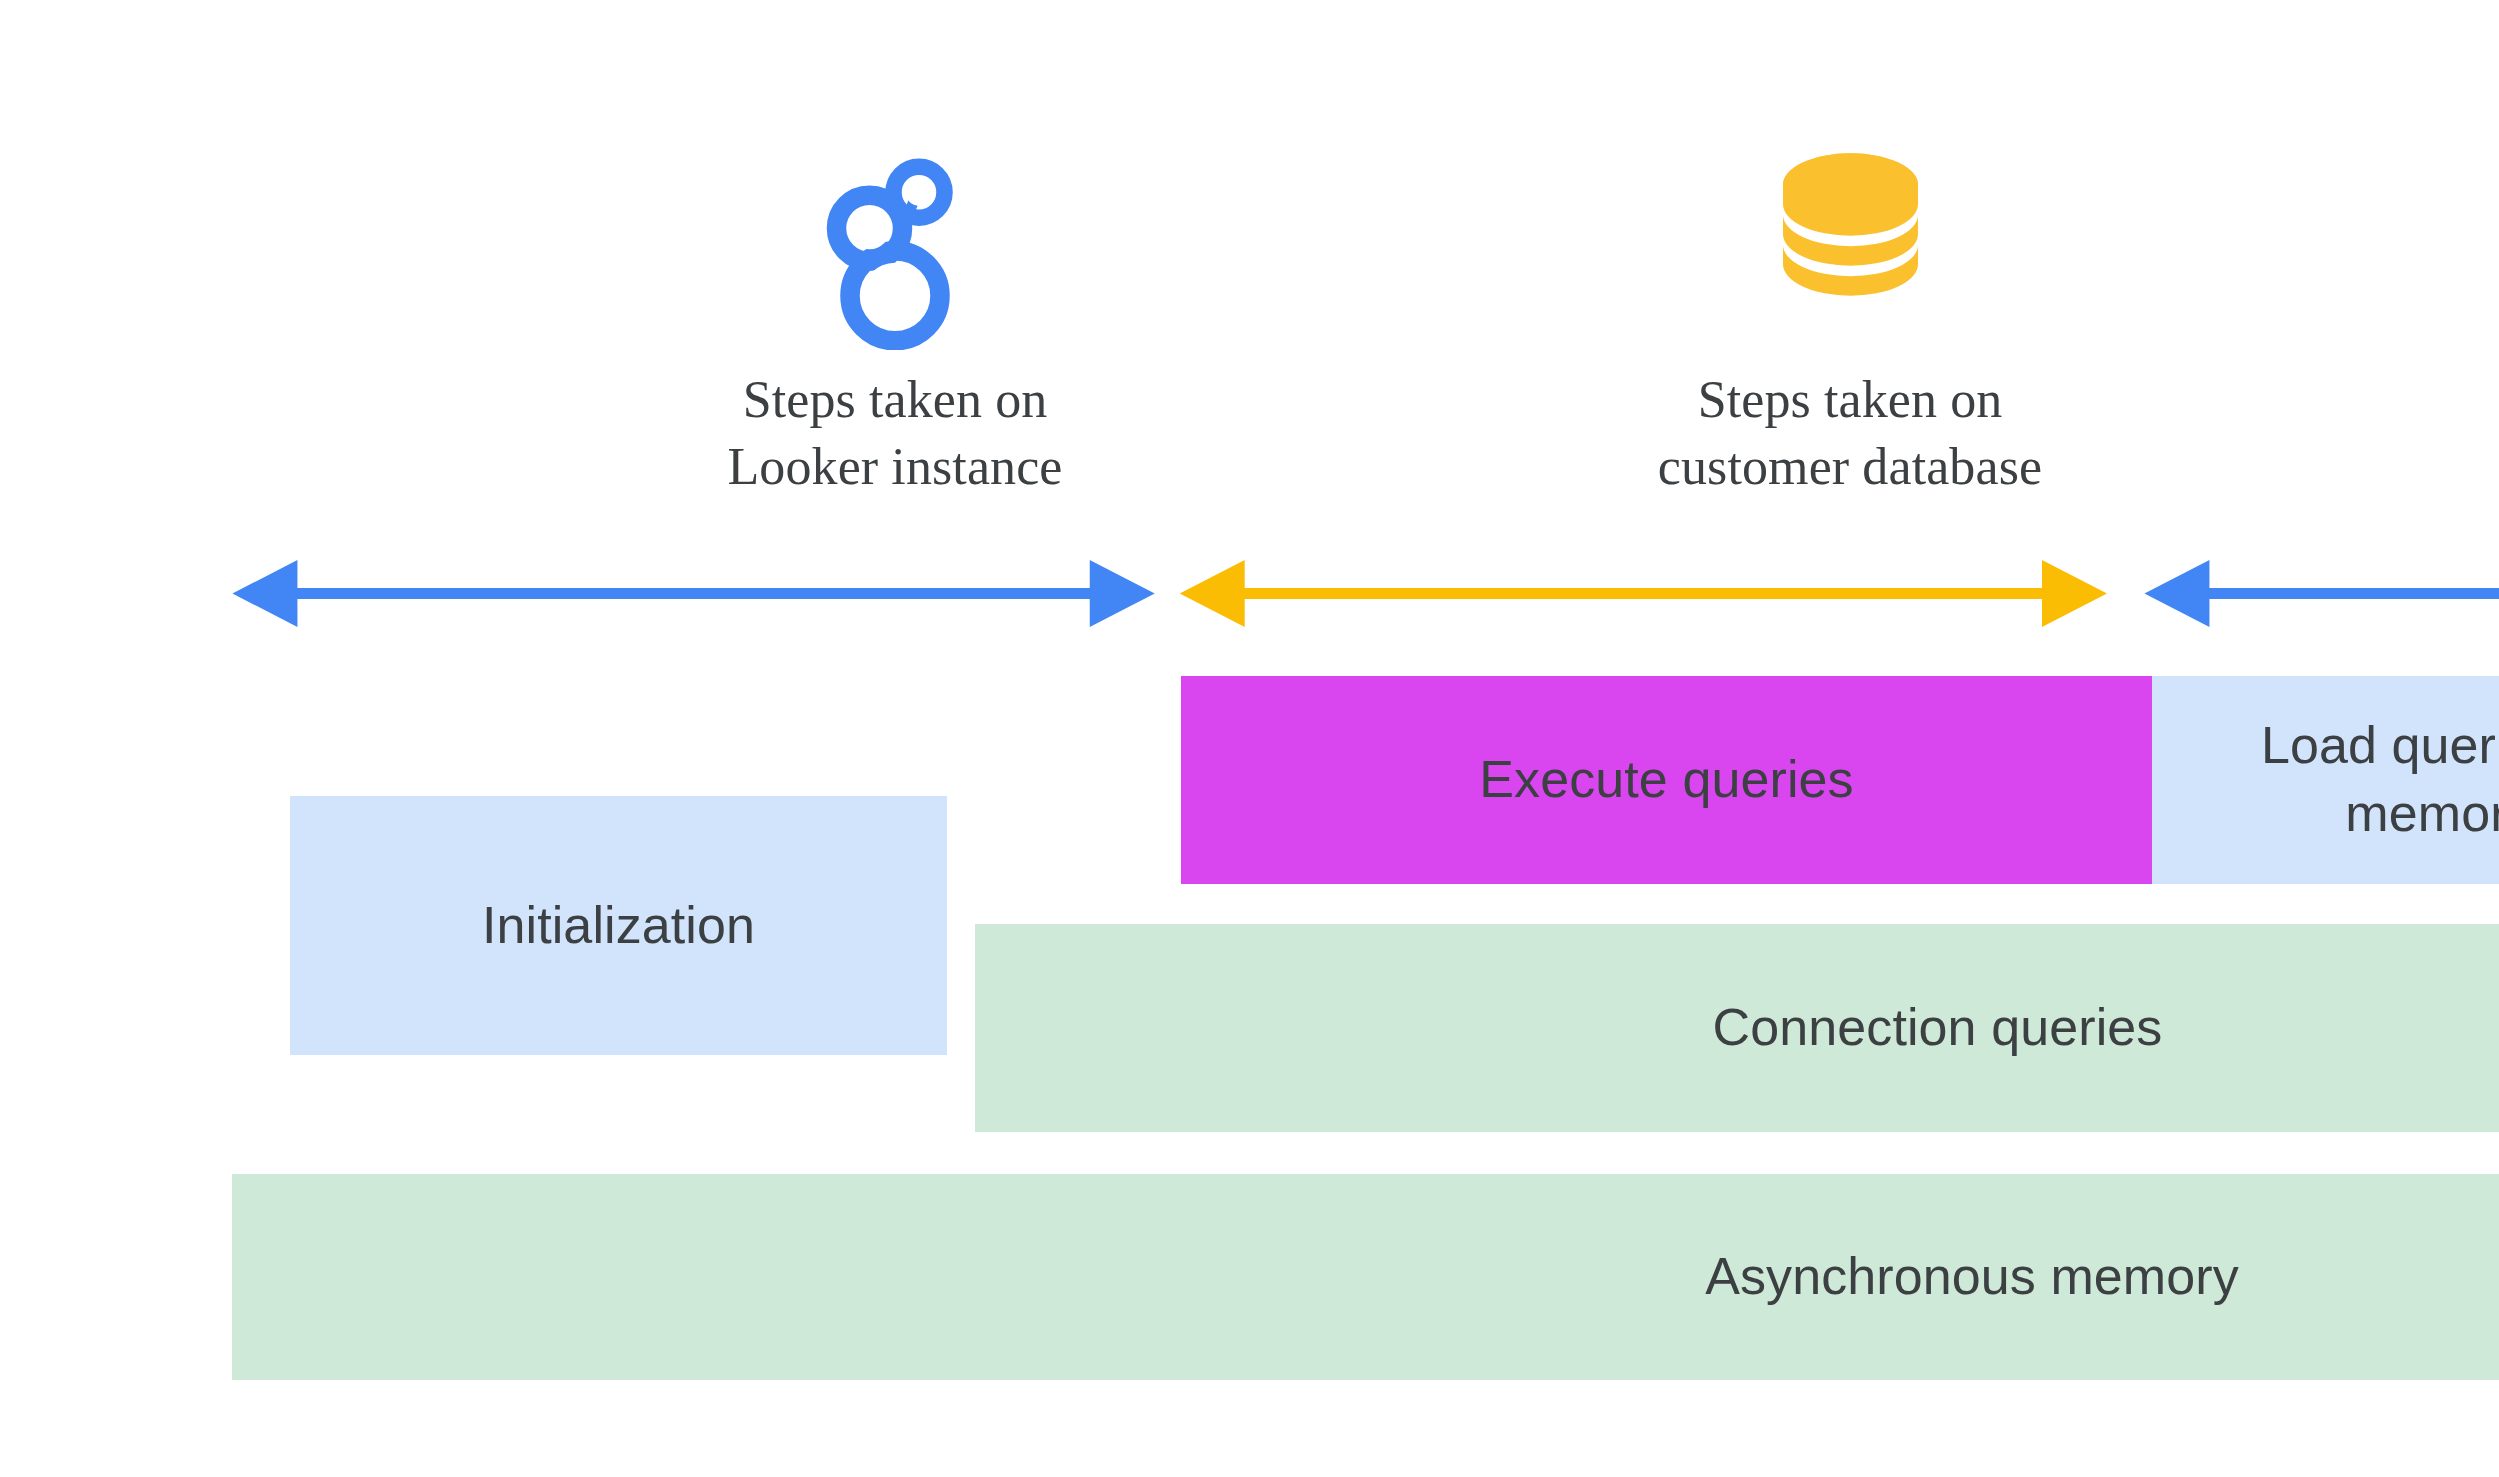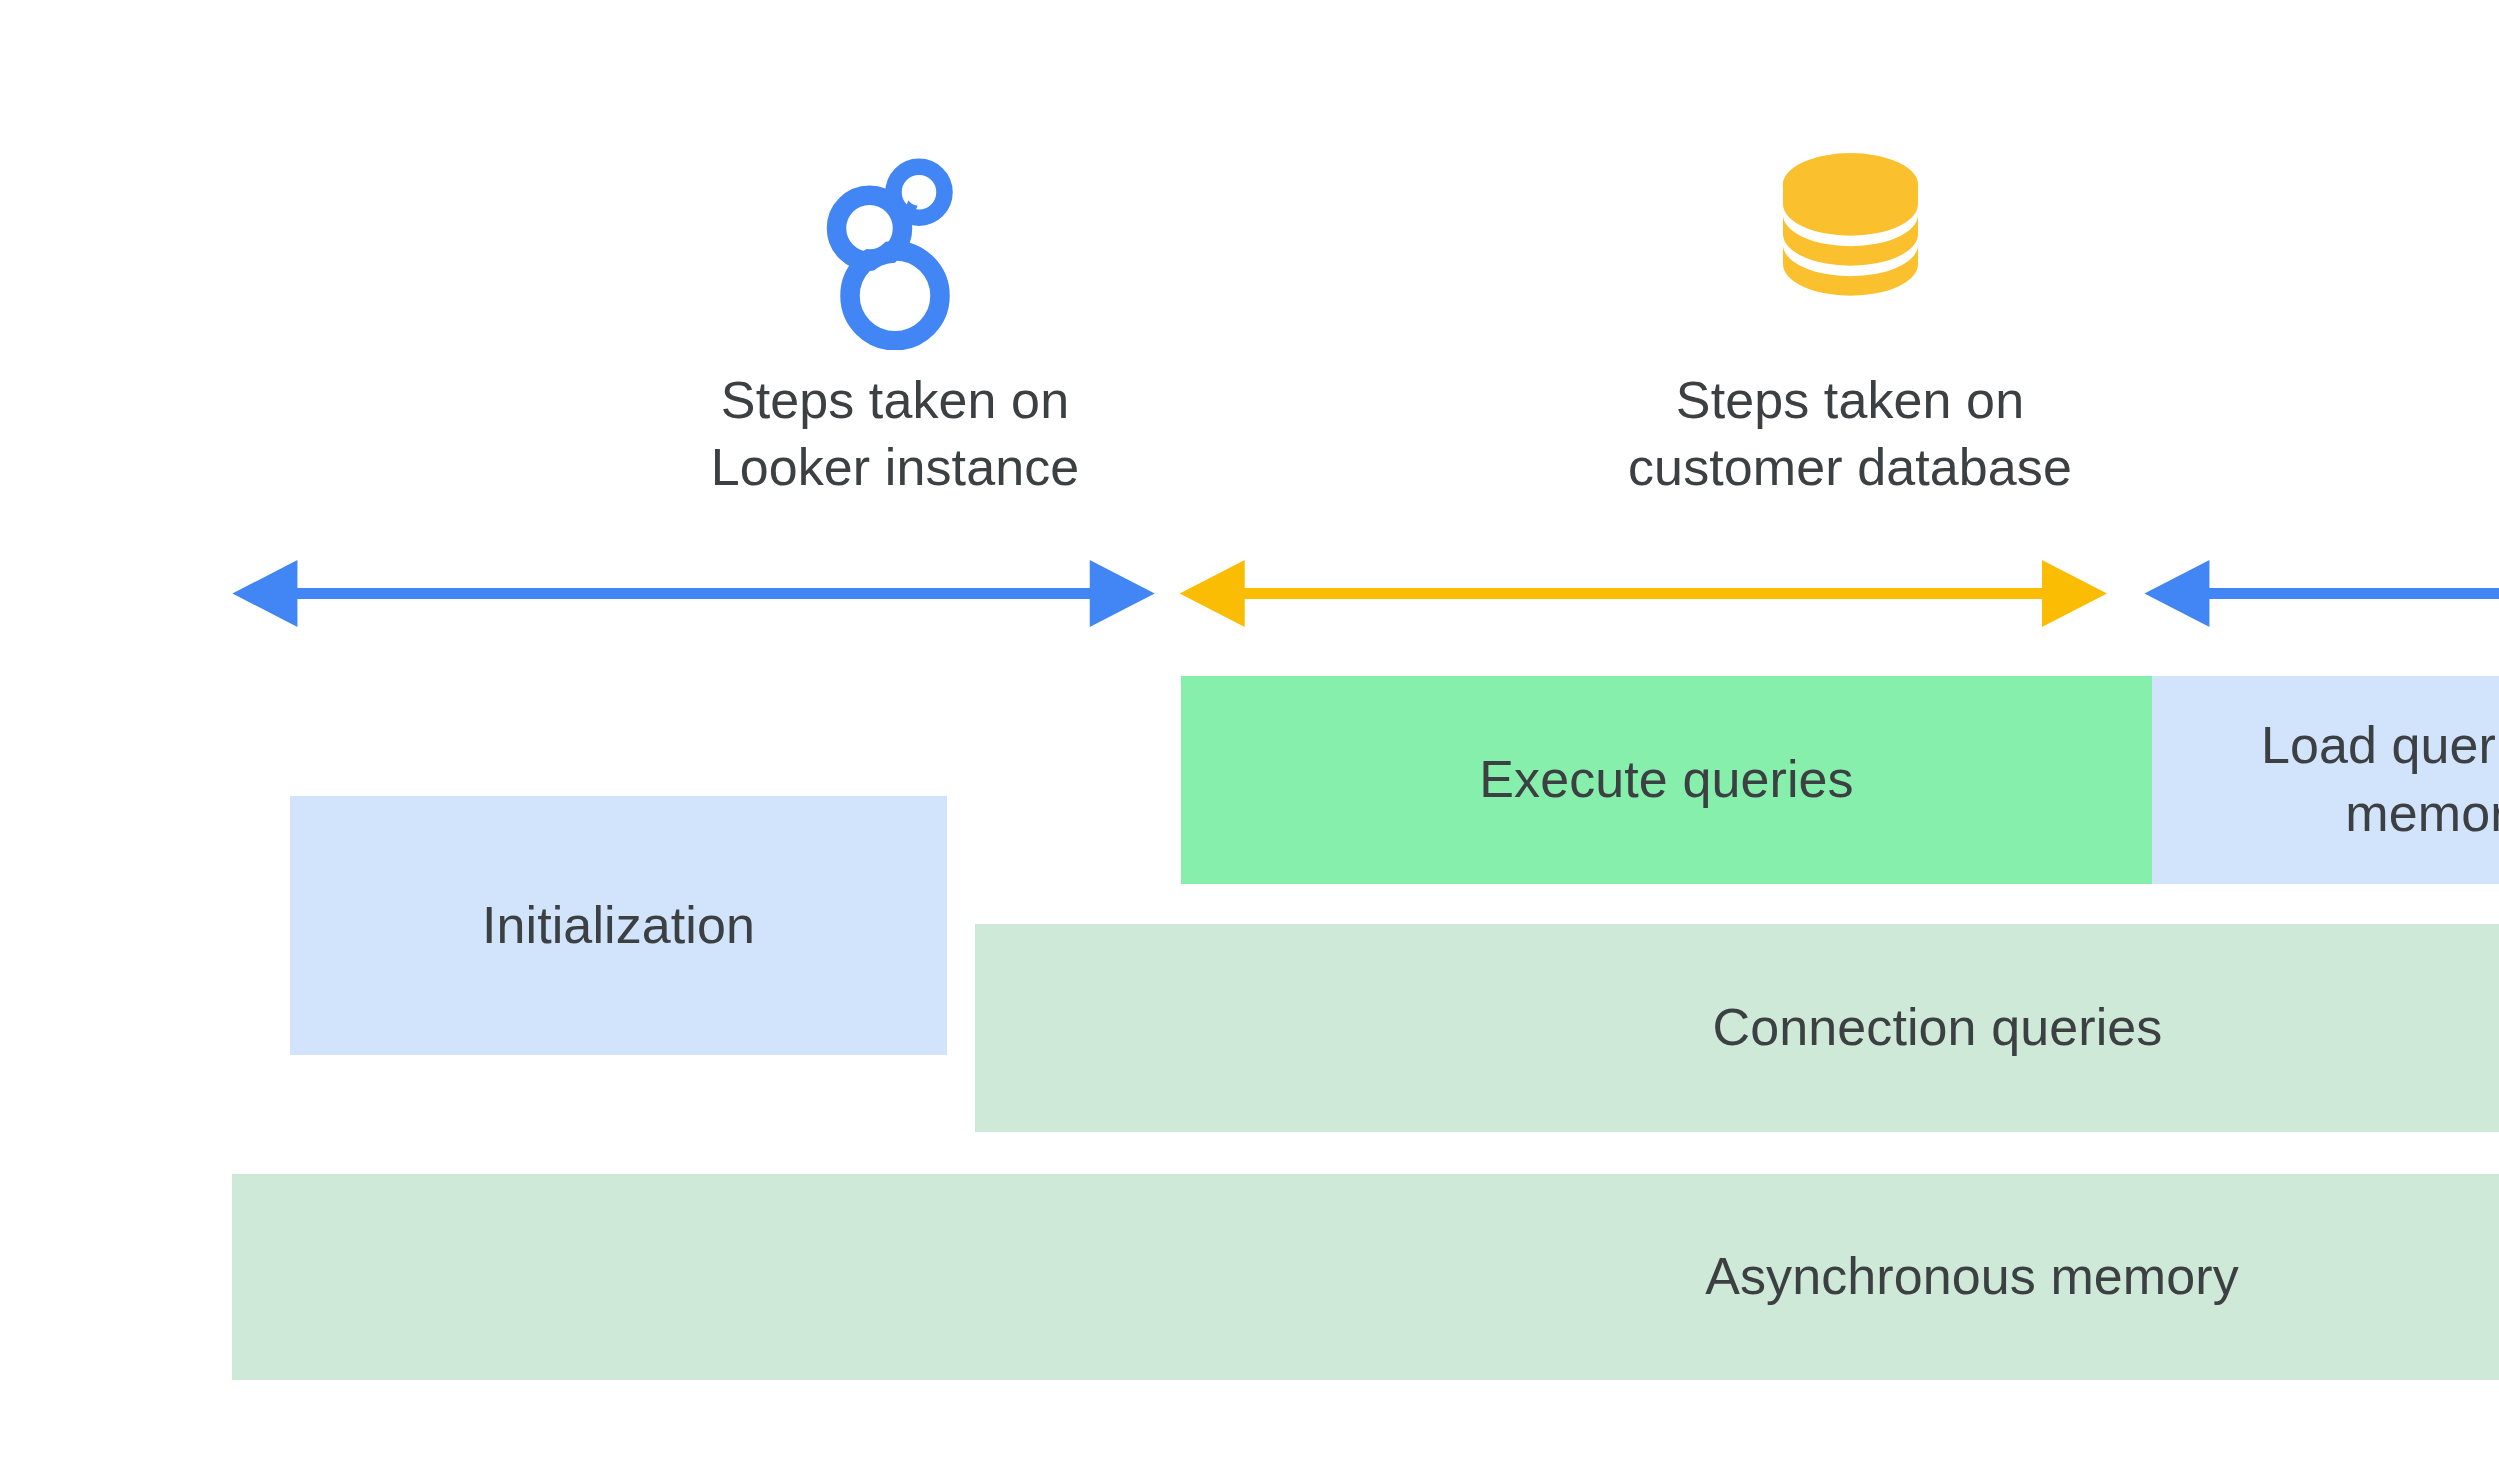--- a/index.html
+++ b/index.html
@@ -18,20 +18,21 @@
     overflow: hidden;
   }
 
   
   .stage-head {
     position: absolute;
     display: flex;
     flex-direction: column;
     align-items: center;
     text-align: center;
+    font-family: Liberation Serif, serif;
   }
   .stage-icon {
     display: block;
     line-height: 0;
   }
   .stage-caption {
     margin-top: 17px;
     font-size: 52px;
     line-height: 1.28;
     color: #3c4043;
@@ -61,21 +62,21 @@
   }
   .phase-label {
     font-size: 52px;
     line-height: 1.30;
     color: #3c4043;
     white-space: pre-line;
     font-weight: 400;
     letter-spacing: 0.1px;
   }
   .box-blue   { background: #d2e3fc; }
-  .box-yellow { background: #86efac; }
+  .box-yellow { background: #d946ef; }
   .box-green  { background: #cee9d7; }
 </style>
 </head>
 <body>
 
 <div id="canvas">
 
   <div class="stage-head" style="left:655px; top:150px; width:480px;">
     <span class="stage-icon">
       <svg width="150" height="200" viewBox="0 0 100 133" xmlns="http://www.w3.org/2000/svg" aria-hidden="true">

